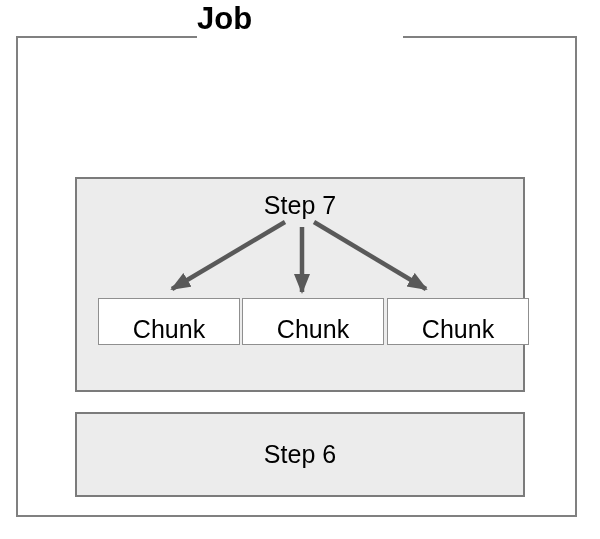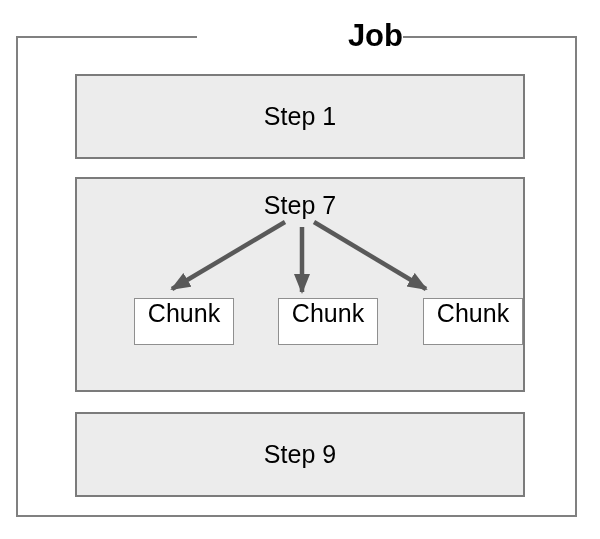--- a/index.html
+++ b/index.html
@@ -23,25 +23,25 @@
   }
   .outer-box{
     position:absolute;
     left:16px;top:36px;
     width:561px;height:481px;
     border:2px solid var(--outer-border);
     background:transparent;
   }
   .job-title{
     position:absolute;
-    left:197px;top:17px;
+    left:197px;top:0;
     width:206px;height:38px;
     line-height:38px;
     background:var(--bg);
-    text-align:right;
+    text-align:left;
     font-size:31px;
     font-weight:bold;
     z-index:2;
   }
   .step{
     position:absolute;
     left:75px;
     width:450px;
     background:var(--step-fill);
     border:2px solid var(--step-border);
@@ -60,29 +60,28 @@
   #step2{top:177px;height:215px;}
   #step3{top:412px;height:85px;}
   #step2 .step-label{
     position:absolute;
     left:0;right:0;
     top:12px;
   }
   .chunk{
     position:absolute;
     top:298px;
-    width:100px;height:47px;
+    width:142px;height:47px;
     background:var(--chunk-fill);
     border:1px solid var(--chunk-border);
     display:flex;
-    align-items:flex-start;
+    align-items:flex-end;
     justify-content:center;
     font-size:25px;
     z-index:1;
-    margin-left:36px;
   }
   #chunk1{left:98px;}
   #chunk2{left:242px;}
   #chunk3{left:387px;}
   .arrows{
     position:absolute;
     left:0;top:0;
     width:600px;height:539px;
     z-index:1;
     pointer-events:none;
@@ -98,40 +97,37 @@
 
 <div class="canvas">
 
   <div class="job-title">Job</div>
 
   <div class="outer-box">
 
     
   </div>
 
-  <div class="step step-centered" id="step1">
-    <div class="step-label">Step 1</div>
-  </div>
 
   <div class="step" id="step2">
     <div class="step-label">Step 7</div>
   </div>
 
   <div class="chunk" id="chunk1">
     <span>Chunk</span>
   </div>
   <div class="chunk" id="chunk2">
     <span>Chunk</span>
   </div>
   <div class="chunk" id="chunk3">
     <span>Chunk</span>
   </div>
 
   <div class="step step-centered" id="step3">
-    <div class="step-label">Step 9</div>
+    <div class="step-label">Step 6</div>
   </div>
 
   <svg class="arrows" viewBox="0 0 600 539" xmlns="http://www.w3.org/2000/svg">
     <defs>
       <marker id="ah" markerUnits="userSpaceOnUse" markerWidth="26" markerHeight="20" refX="18" refY="8" orient="auto">
         <path d="M0,0 L20,8 L0,16 Z"></path>
       </marker>
     </defs>
     <line x1="285" y1="222" x2="172" y2="289" marker-end="url(#ah)"></line>
     <line x1="302" y1="227" x2="302" y2="292" marker-end="url(#ah)"></line>

